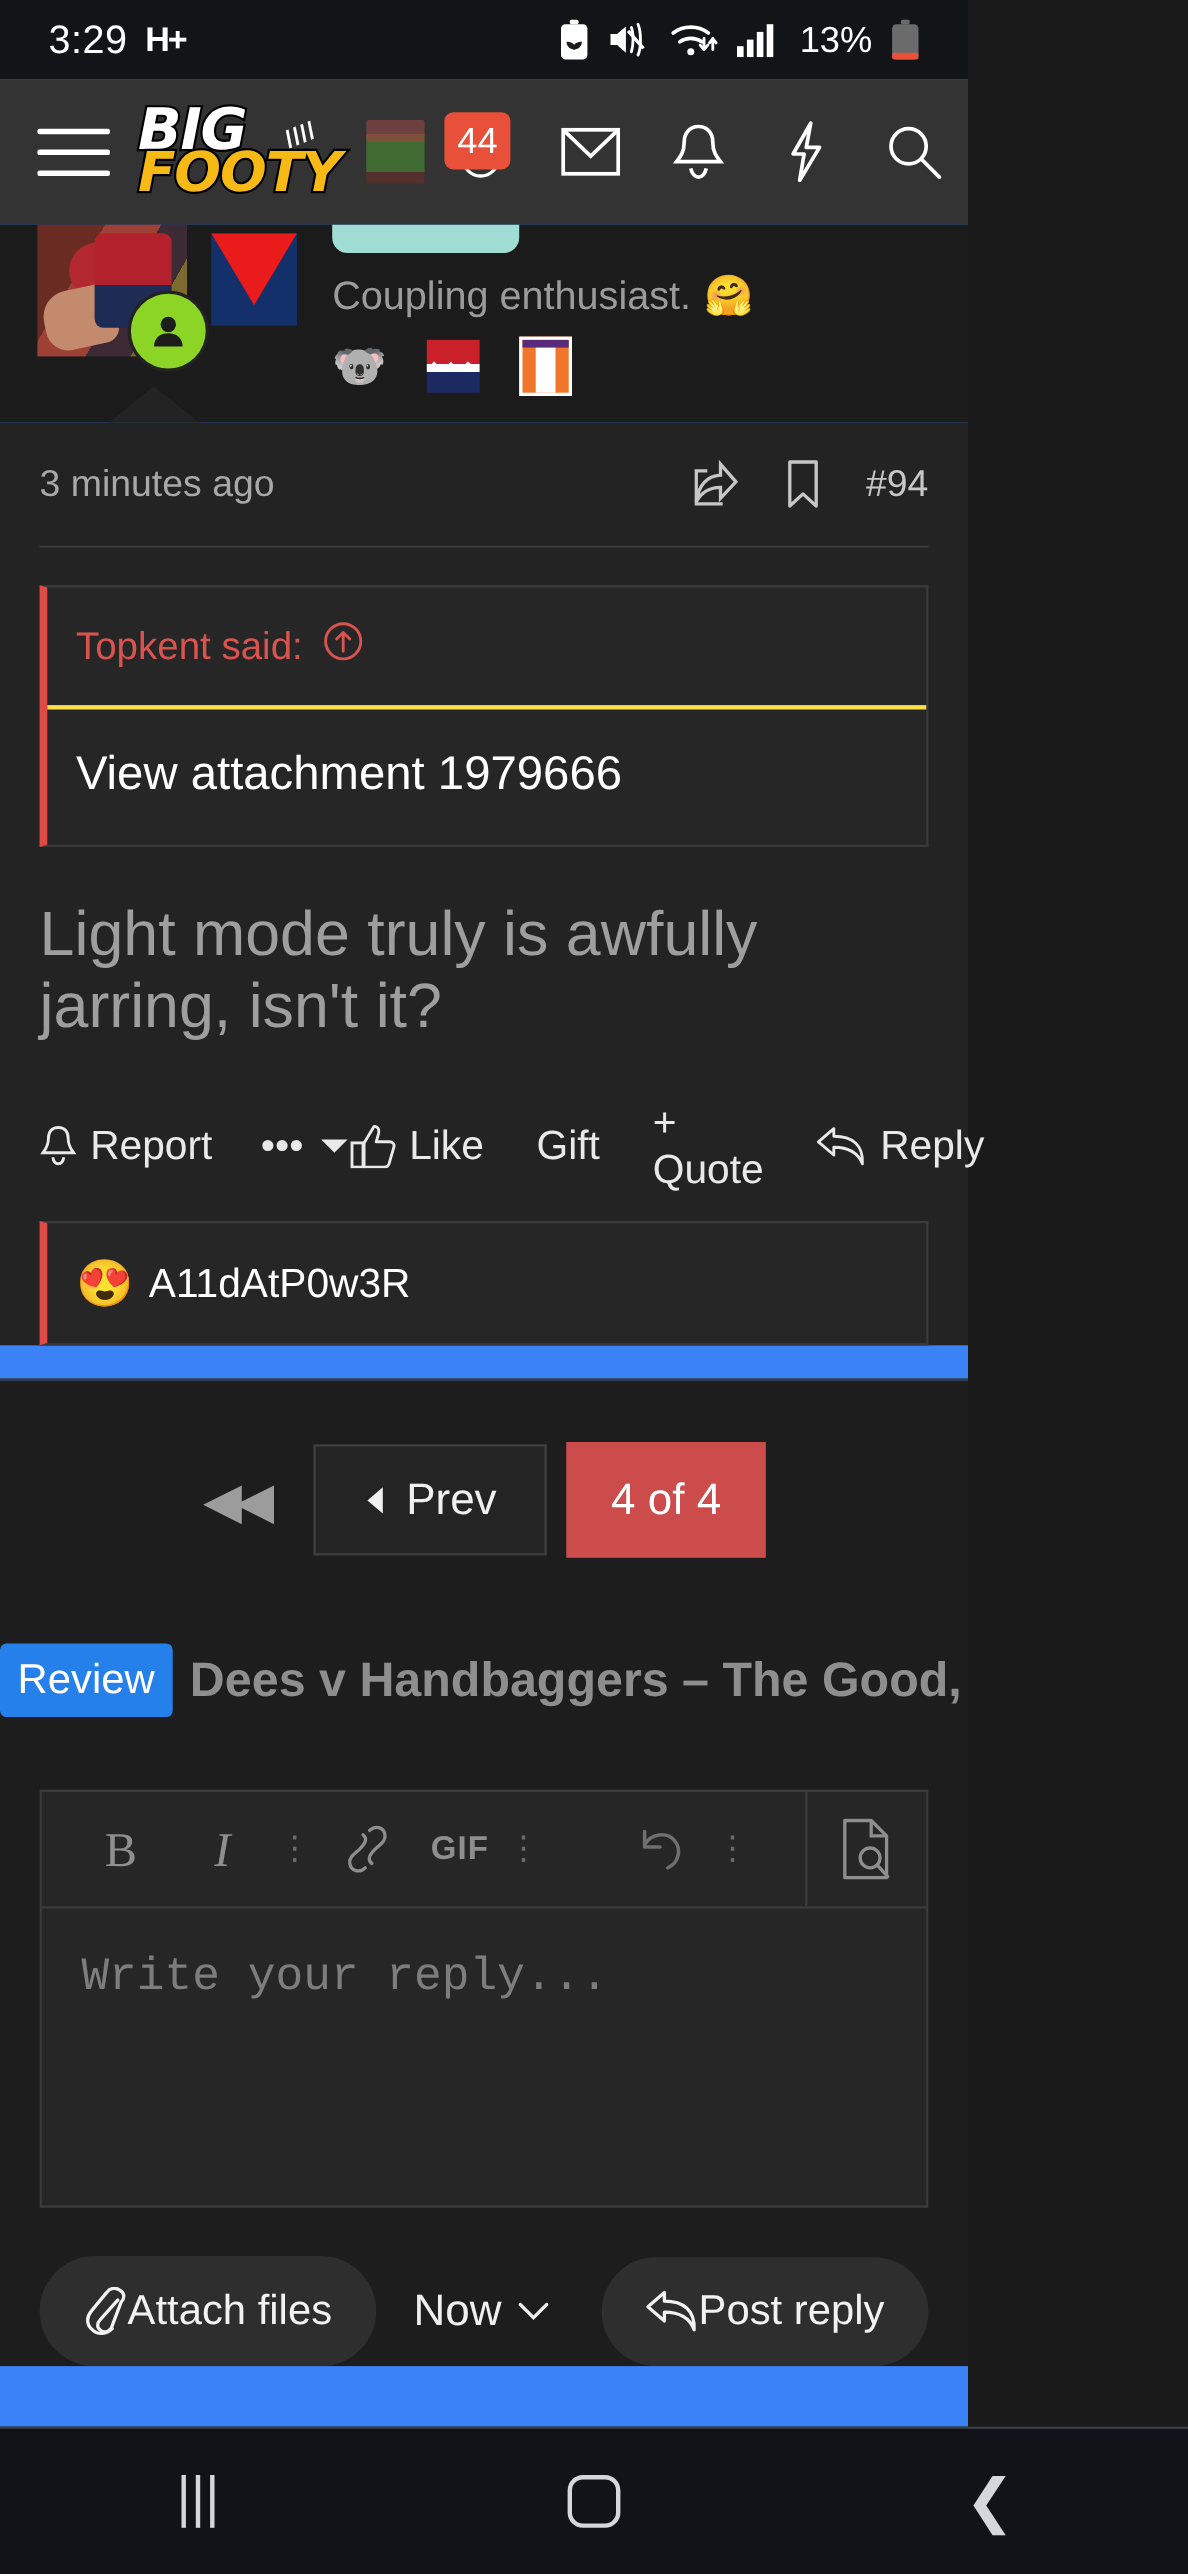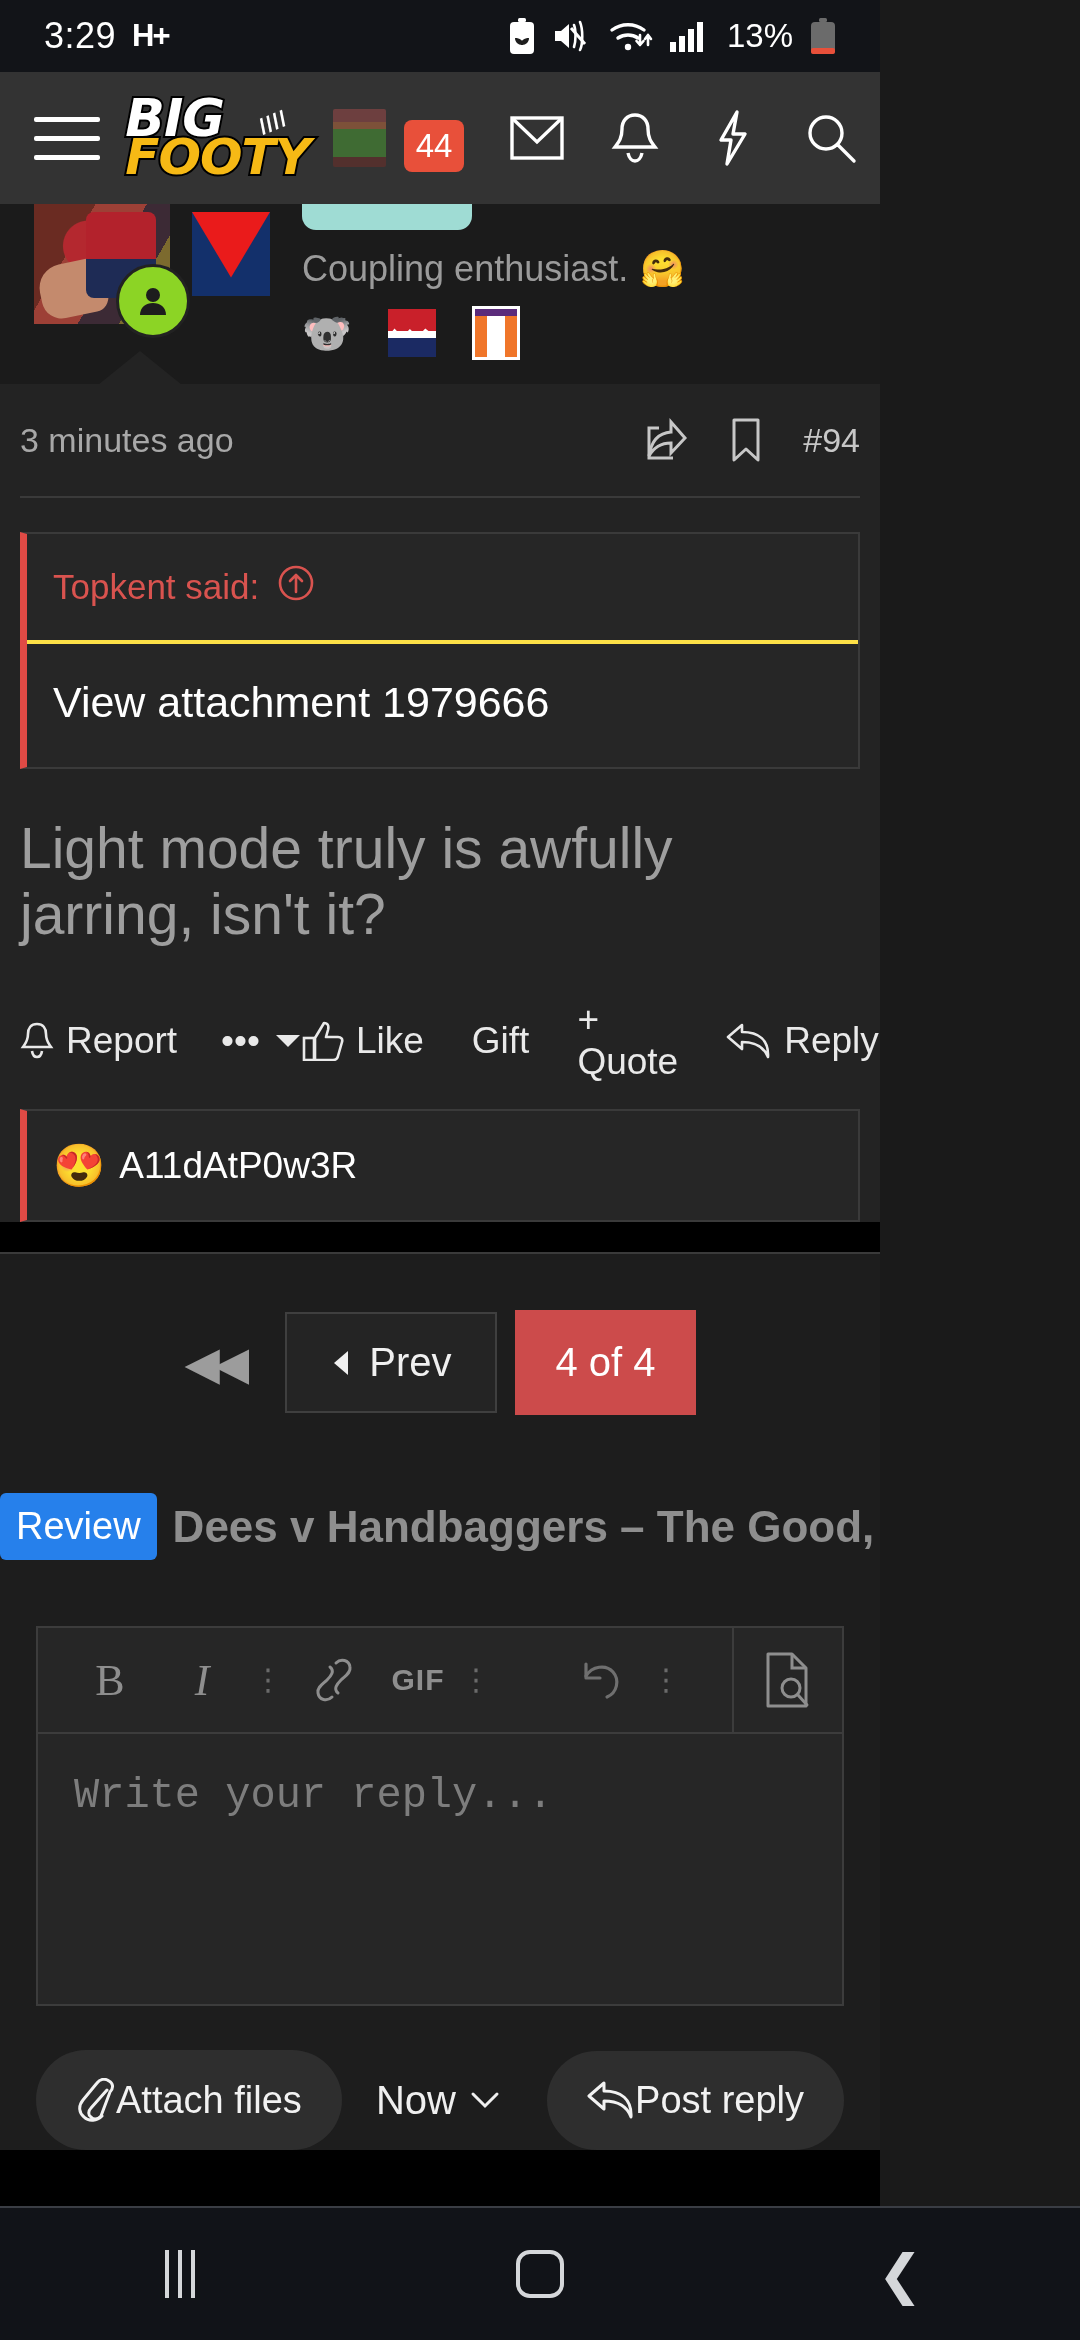--- a/index.html
+++ b/index.html
@@ -2,21 +2,21 @@
 <html><head>
 <meta charset="utf-8">
 <style>
   * { margin:0; padding:0; box-sizing:border-box; }
   html,body{
     width:1080px; height:2340px;
     background:#1a1a1a;
     font-family:"Liberation Sans", sans-serif;
     overflow:hidden;
   }
-  .phone{ position:relative; width:880px; height:2340px; background:#000000;border-radius:27px; }
+  .phone{ position:relative; width:880px; height:2340px; background:#3b82f6;border-radius:27px; }
 
   
   .statusbar{
     height:72px; background:#121418; display:flex; align-items:center;
     justify-content:space-between; padding:0 44px;
   }
   .sb-left{ display:flex; align-items:center; gap:16px; }
   .sb-time{ color:#fff; font-size:36px; letter-spacing:.5px; }
   .sb-hspa{ color:#fff; font-size:31px; font-weight:bold; letter-spacing:-2px;}
   .sb-right{ display:flex; align-items:center; gap:17px; }
@@ -57,21 +57,21 @@
     width:56px; height:58px; margin-left:24px; border-radius:2px;
     background:linear-gradient(#6d3f3f 0 22%, #7d5139 22% 34%, #3f6b33 34% 82%, #53302d 82% 100%);
   }
   .hdr-icons{ margin-left:auto; display:flex; align-items:center; }
   .hdr-btn{
     width:98px; height:132px; display:flex; align-items:center; justify-content:center;
     position:relative; cursor:pointer;
   }
   .hdr-btn svg{ display:block; }
   .badge{
-    position:absolute; top:48px; left:18px;
+    position:absolute; top:30px; left:18px;
     min-width:60px; height:52px; background:#e8503a; color:#fff;
     border-radius:8px; font-size:33px; display:flex; align-items:center;
     justify-content:center; font-weight:500; z-index:2;
   }
   .badge-anchor{ width:102px; }
 
   
   .profile-card{
     position:relative; background:#1b1b1b; height:180px; overflow:hidden;
   }
@@ -137,21 +137,21 @@
   .pc-badges .orangeicon:after{
     content:""; position:absolute; left:0; right:0; top:0; height:7px; background:#5b2b7b;
   }
   .pc-caret{
     position:absolute; left:98px; bottom:-1px; width:0; height:0;
     border-left:42px solid transparent; border-right:42px solid transparent;
     border-bottom:34px solid #232323;
   }
 
   
-  .post{ background:#232323; padding:0 20px; }
+  .post{ background:#232323; padding:0 36px; }
   .post-meta{
     display:flex; align-items:center; height:112px; color:#a8a8a8; font-size:34px;
   }
   .post-meta .time{ flex:1; }
   .post-meta .mi{ margin-left:42px; display:flex; align-items:center; cursor:pointer;}
   .post-meta .num{ margin-left:42px; color:#c7c7c7; font-size:34px; }
   .hr{ height:2px; background:#3a3a3a; margin:0 0 0 0; }
 
   .quote{
     margin-top:34px; border:2px solid #3a3a3a; border-left:7px solid #e04a45;

